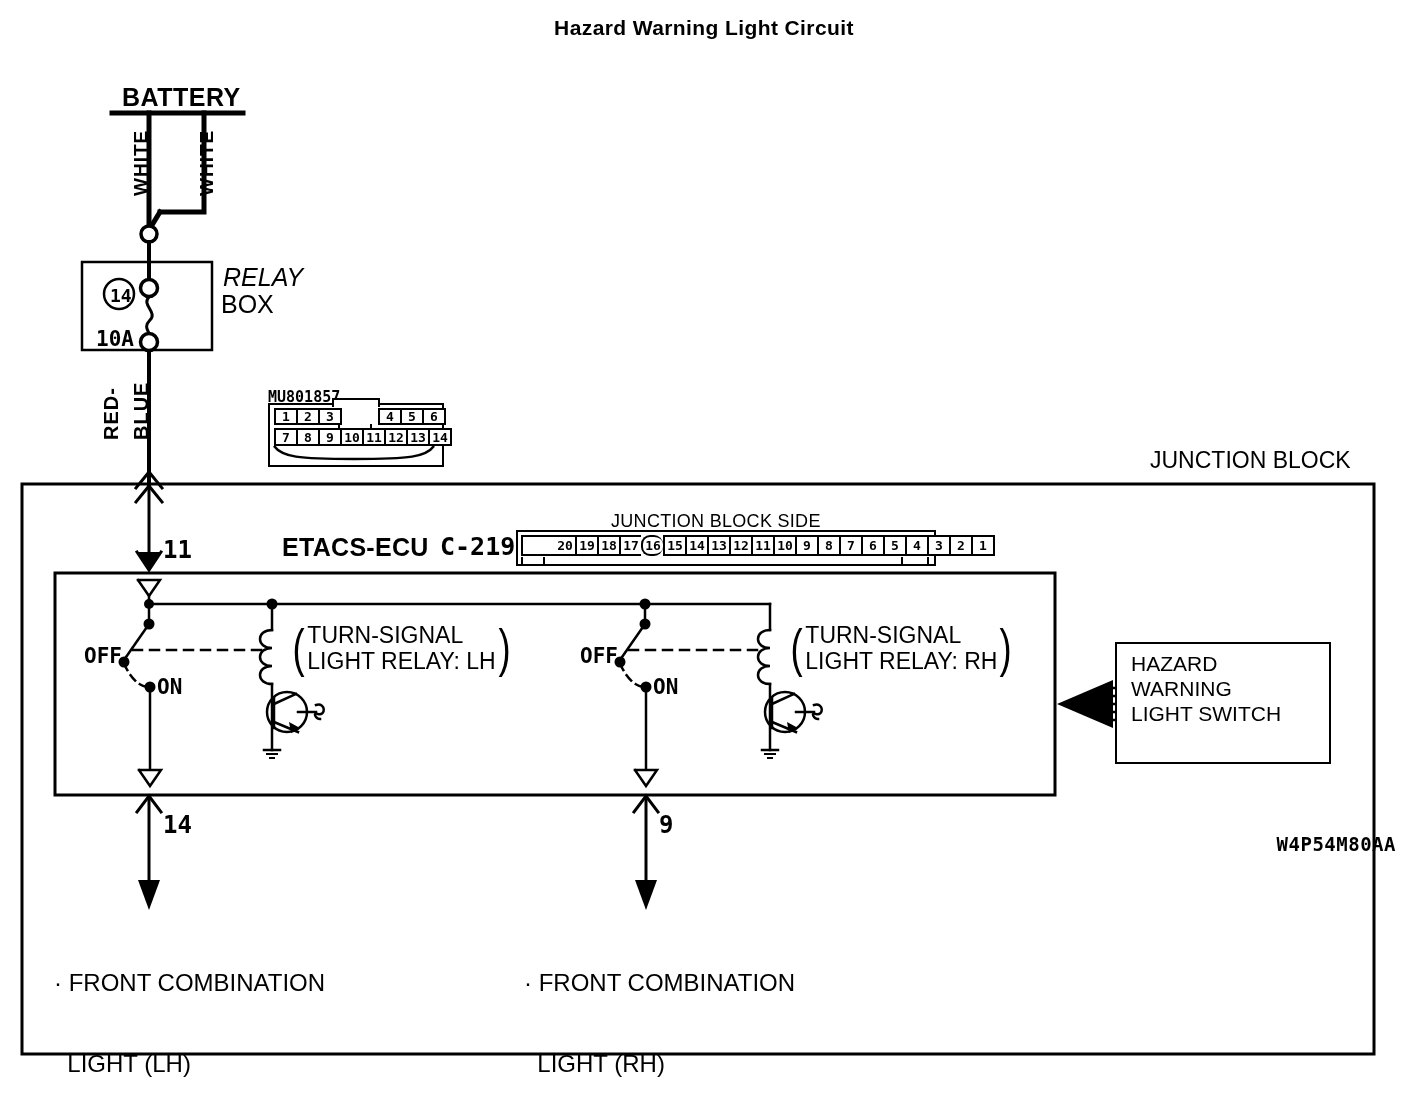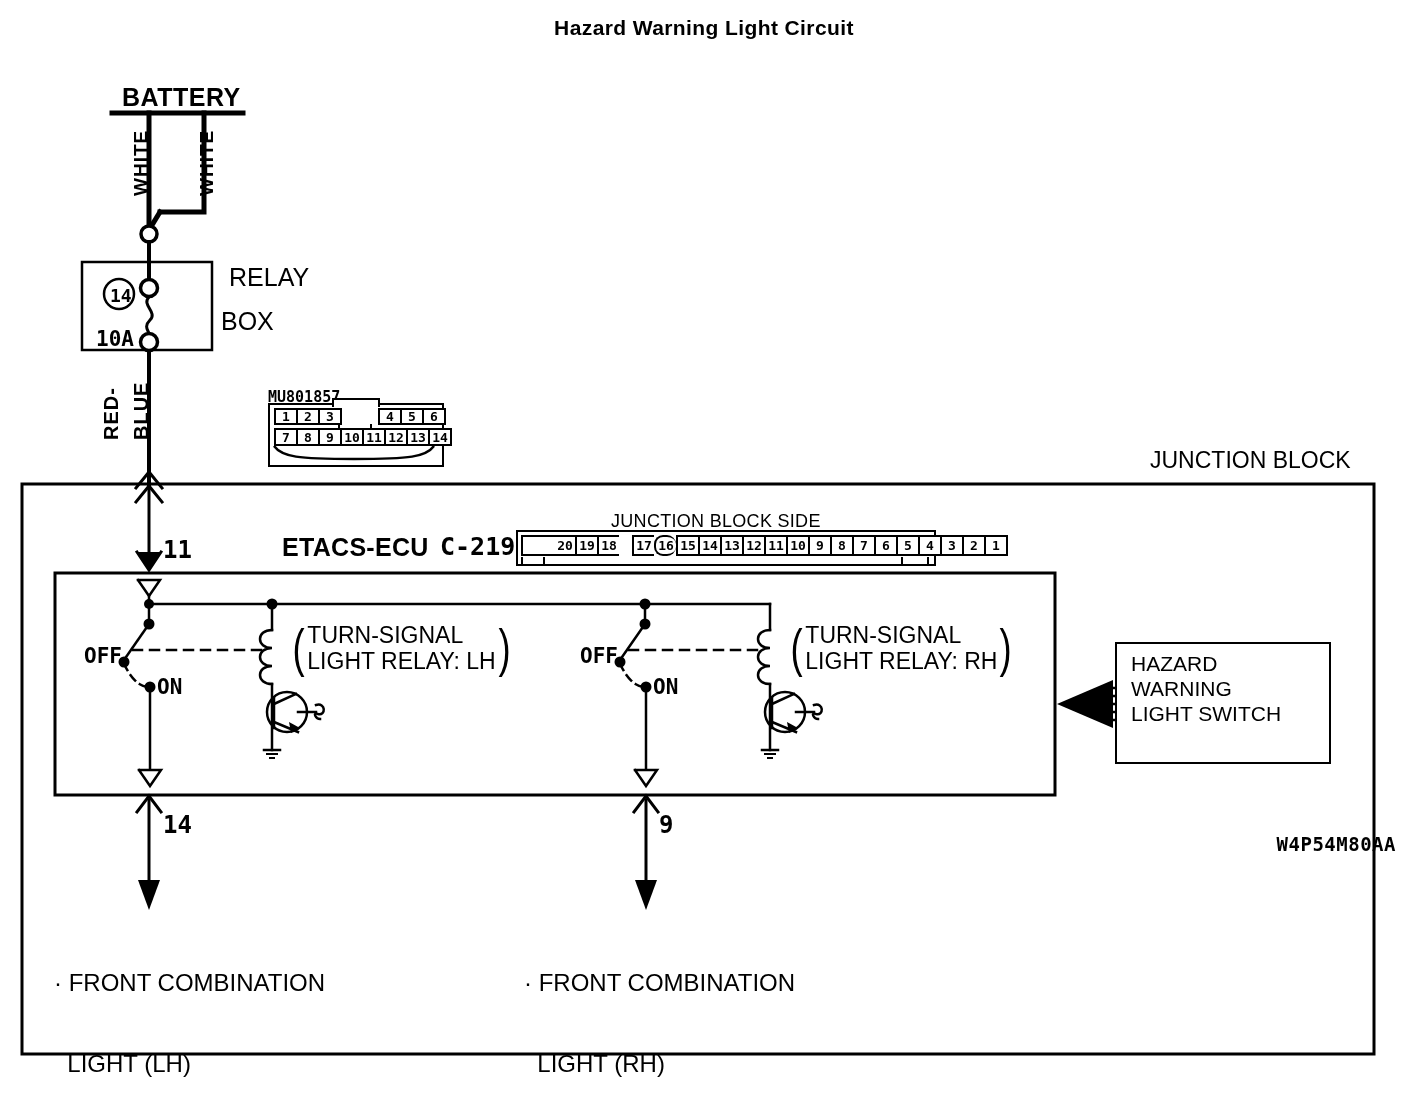--- a/index.html
+++ b/index.html
@@ -164,22 +164,22 @@
         <line x1="1113" y1="720" x2="1180" y2="720"></line>
       </g>
     </g>
   </svg>
 
   <div class="lbl bold" style="left:122px;top:84px;font-size:25px;letter-spacing:.5px;">BATTERY</div>
 
   <div class="vert" style="left:130px;top:196px;">WHITE</div>
   <div class="vert" style="left:196px;top:196px;">WHITE</div>
 
-  <div class="lbl" style="left:229px;top:264px;font-size:25px;">RELAY</div>
-  <div class="lbl" style="left:221px;top:308px;font-size:25px;text-align:center;">BOX</div>
+  <div class="lbl" style="left:223px;top:264px;font-size:25px;font-style:italic;">RELAY</div>
+  <div class="lbl" style="left:221px;top:291px;font-size:25px;text-align:center;">BOX</div>
 
   <div class="lbl mono" style="left:110px;top:283px;font-size:18px;">14</div>
   <div class="lbl mono" style="left:96px;top:326px;font-size:21px;">10A</div>
 
   <div class="vert" style="left:100px;top:440px;font-size:20px;">RED-</div>
   <div class="vert" style="left:130px;top:440px;font-size:20px;">BLUE</div>
 
 
   <div class="lbl mono" style="left:268px;top:384px;font-size:15px;letter-spacing:0px;">MU801857</div>
 
@@ -216,21 +216,21 @@
 
   <div class="lbl bold" style="left:282px;top:534px;font-size:25px;letter-spacing:.3px;">ETACS-ECU</div>
   <div class="lbl mono" style="left:440px;top:534px;font-size:25px;">C-219</div>
 
   <div class="lbl" style="left:611px;top:508px;font-size:18px;letter-spacing:.3px;">JUNCTION BLOCK SIDE</div>
   <div style="position:absolute;left:516px;top:530px;width:416px;height:32px;border:2.5px solid #000;background:#fff;"></div>
   <div class="pinrow" id="c219-pins" style="left:521px;top:535px;height:21px;">
       <div class="pincell" style="width: 20px; padding-left: 32px;">20</div>
       <div class="pincell" style="width: 20px;">19</div>
       <div class="pincell" style="width: 20px;">18</div>
-      <div class="pincell" style="width: 20px; margin-left: 13px;">17</div>
+      <div class="pincell" style="width: 20px;">17</div>
       <div class="pincell" style="width: 20px; border-radius: 9px;">16</div>
       <div class="pincell" style="width: 20px;">15</div>
       <div class="pincell" style="width: 20px;">14</div>
       <div class="pincell" style="width: 20px;">13</div>
       <div class="pincell" style="width: 20px;">12</div>
       <div class="pincell" style="width: 20px;">11</div>
       <div class="pincell" style="width: 20px;">10</div>
       <div class="pincell" style="width: 20px;">9</div>
       <div class="pincell" style="width: 20px;">8</div>
       <div class="pincell" style="width: 20px;">7</div>

